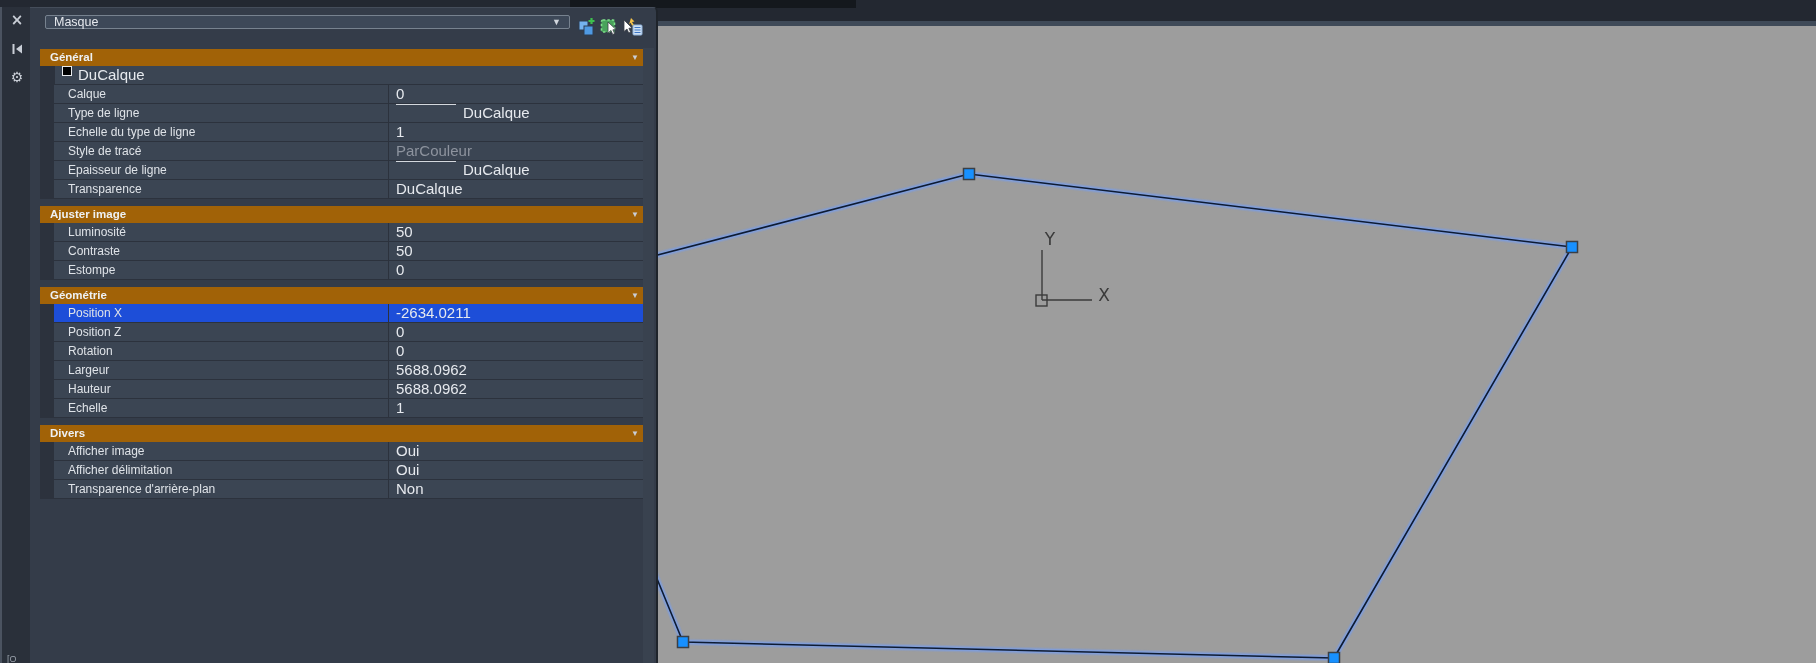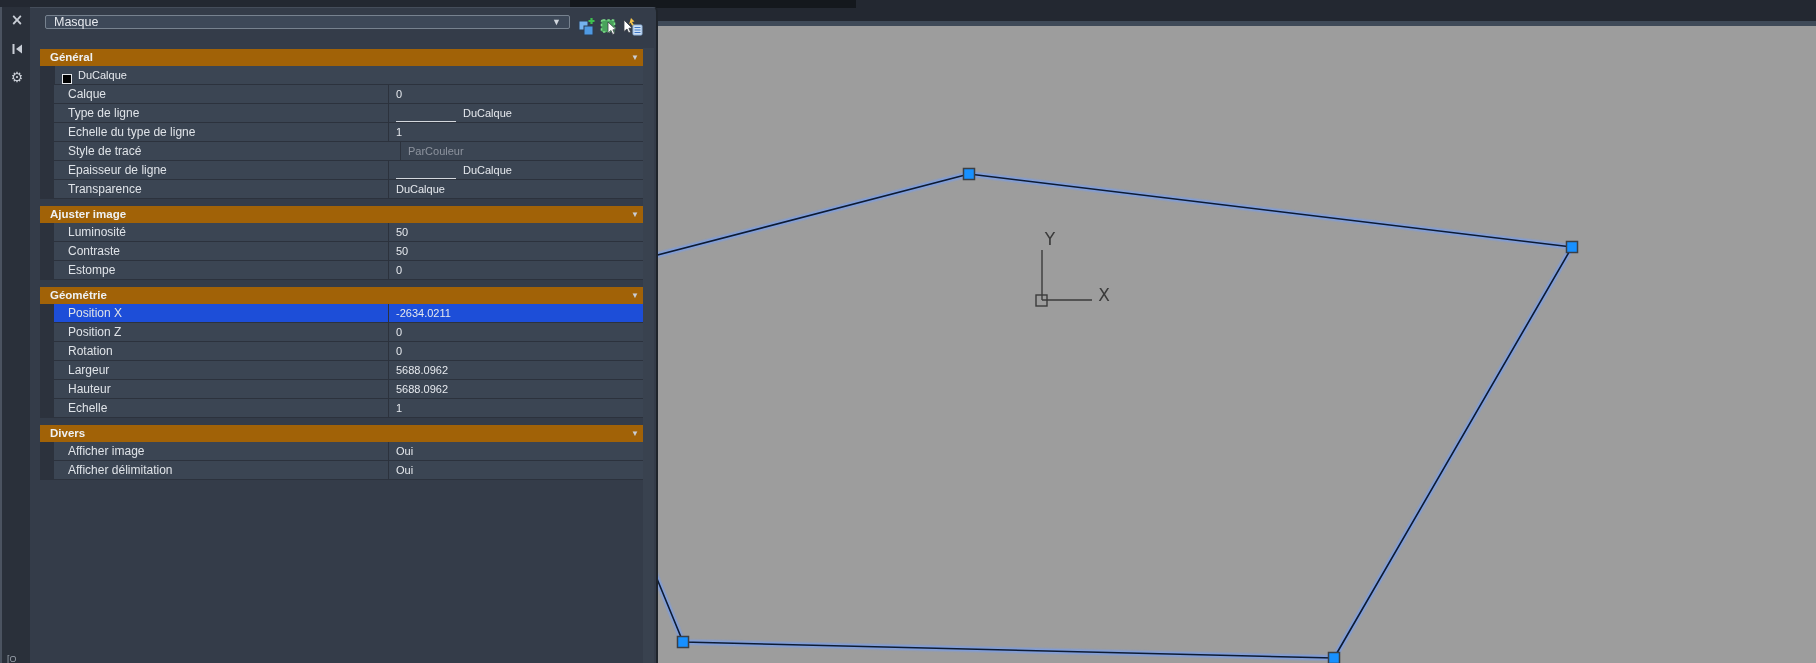--- a/index.html
+++ b/index.html
@@ -56,22 +56,22 @@
     height:17px; line-height:17px; background:#a16207; color:#eef1f4;
     font-size:11.5px; font-weight:bold; padding-left:10px; position:relative; cursor:pointer;
   }
   .sec-chevron { position:absolute; right:9px; top:0; font-size:8px; color:#c9ced6; font-weight:normal; }
   .rows { background:#2c323d; padding-left:14px; }
   .prow { display:flex; height:19px; background:#3b4553; border-bottom:1px solid #2c323d; cursor:default; }
   .prow.hl { background:#1d4ed8; }
   .pl { width:334px; padding-left:14px; color:#dfe3e8; font-size:12px; line-height:18px;
         white-space:nowrap; overflow:hidden; }
   .pv { flex:1; border-left:1px solid #2c323d; padding-left:7px; color:#e6e9ee;
-        font-size:11px; line-height:18px; display:flex; align-items:flex-end; white-space:nowrap; }
-  .pv.muted { color:#8d939e;margin-left:12px; }
+        font-size:15px; line-height:18px; display:flex; align-items:flex-start; white-space:nowrap; }
+  .pv.muted { color:#8d939e; }
   .swatch { width:10px; height:10px; background:#000; border:1px solid #e8eaed; margin-right:6px; flex:none; }
   .line-sample { width:60px; height:0; border-top:1.5px solid #d3d7dd; margin-right:7px; flex:none; }
 </style>
 </head>
 <body>
 
 <div class="top-bar"></div>
 <div class="top-dark"></div>
 <div class="top-band"></div>
 <div class="draw-bg"></div>
@@ -258,18 +258,24 @@
               <div class="pv">
                 <span>Oui</span>
               </div>
             </div>
             <div class="prow">
               <div class="pl">Afficher délimitation</div>
               <div class="pv">
                 <span>Oui</span>
               </div>
             </div>
+            <div class="prow">
+              <div class="pl">Transparence d'arrière-plan</div>
+              <div class="pv">
+                <span>Non</span>
+              </div>
+            </div>
           </div>
         </div>
       </div>
     <div class="scroll-gutter"></div>
   </div>
 </div>
 
 </body></html>

